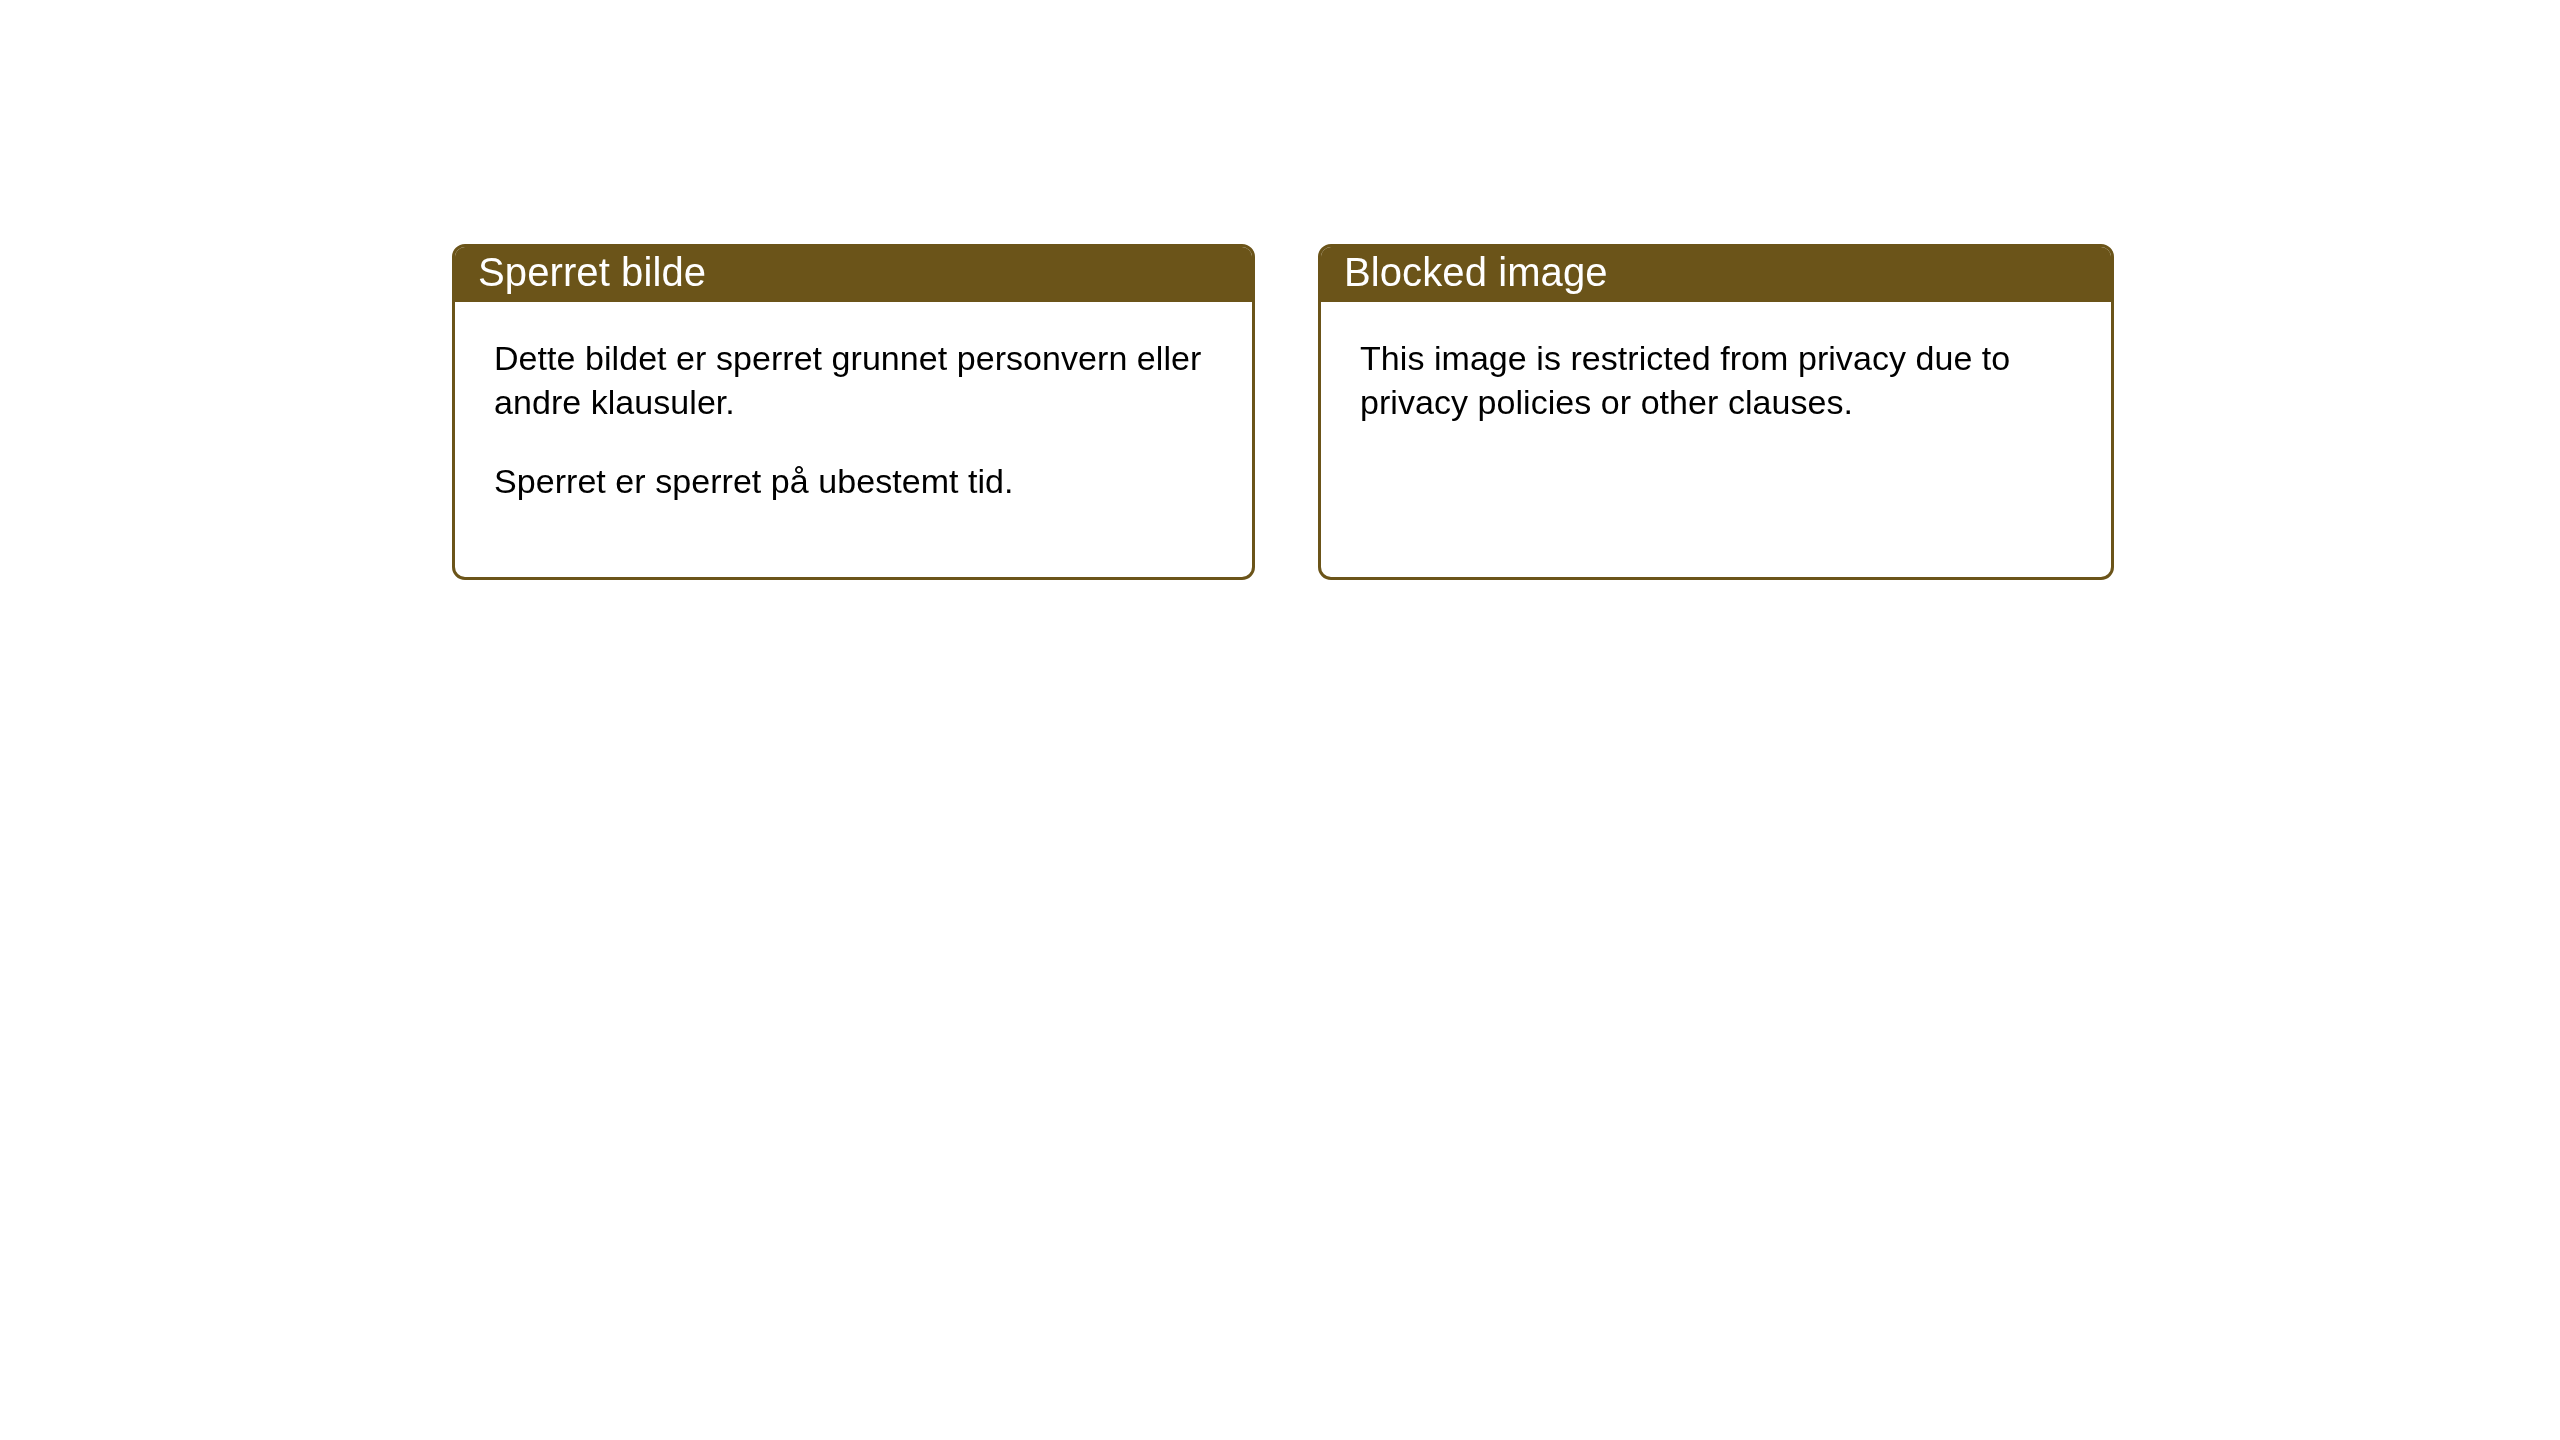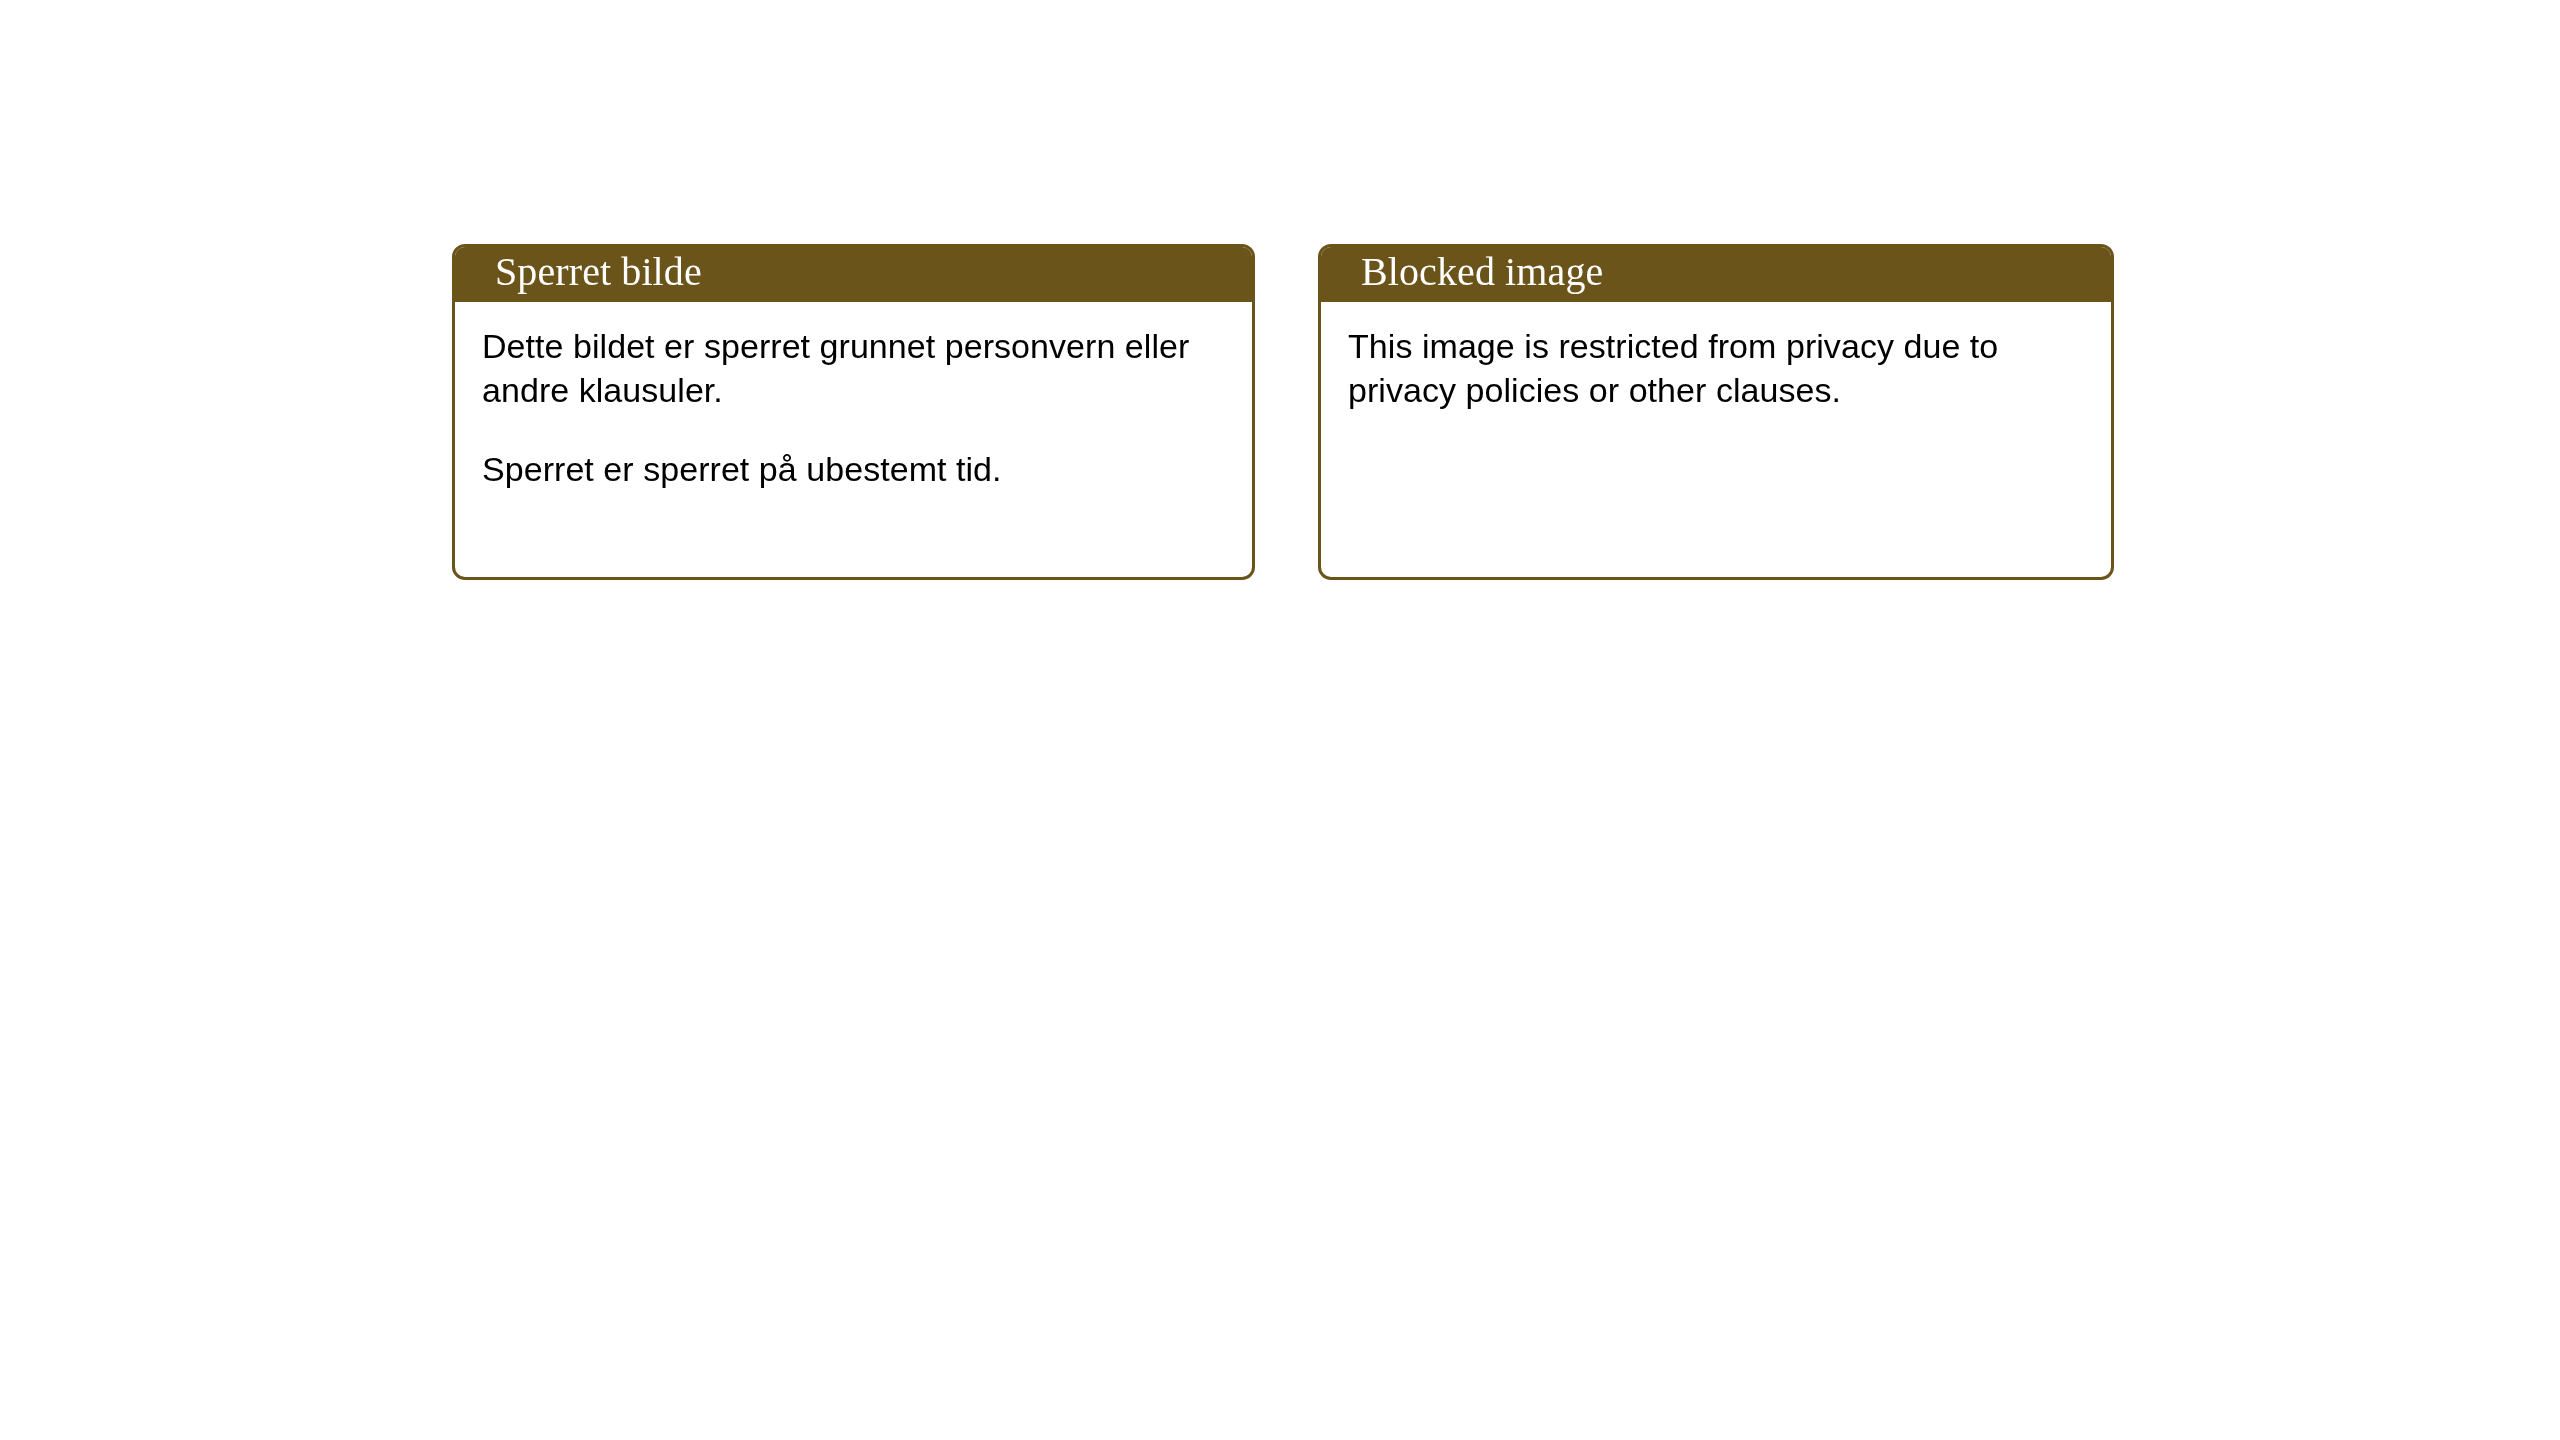--- a/index.html
+++ b/index.html
@@ -41,44 +41,43 @@
   #card-en {
     left: 1318px;
     width: 796px;
   }
 
   .card-header {
     box-sizing: border-box;
     height: 58px;
     background: #6b5419;
     margin: -3px -3px 0 -3px;
-    padding: 0 0 0 43px;
+    padding: 0 0 0 26px;
     display: flex;
     align-items: center;
-    font-family: Liberation Serif, serif;
   }
 
   .card-header-title {
     color: #ffffff;
     font-size: 40px;
     font-weight: 400;
     line-height: 1;
     letter-spacing: 0.1px;
     white-space: nowrap;
     transform: translateY(-1px);
   }
 
   .card-body {
     box-sizing: border-box;
     padding: 22px 24px 0 27px;
     background: #ffffff;
   }
 
   .card-paragraph {
-    margin: 0;
+    margin: 12px;
     color: #000000;
     font-size: 34px;
     line-height: 44px;
     font-weight: 400;
     letter-spacing: 0.05px;
   }
 
   .card-paragraph + .card-paragraph {
     margin-top: 35px;
   }

